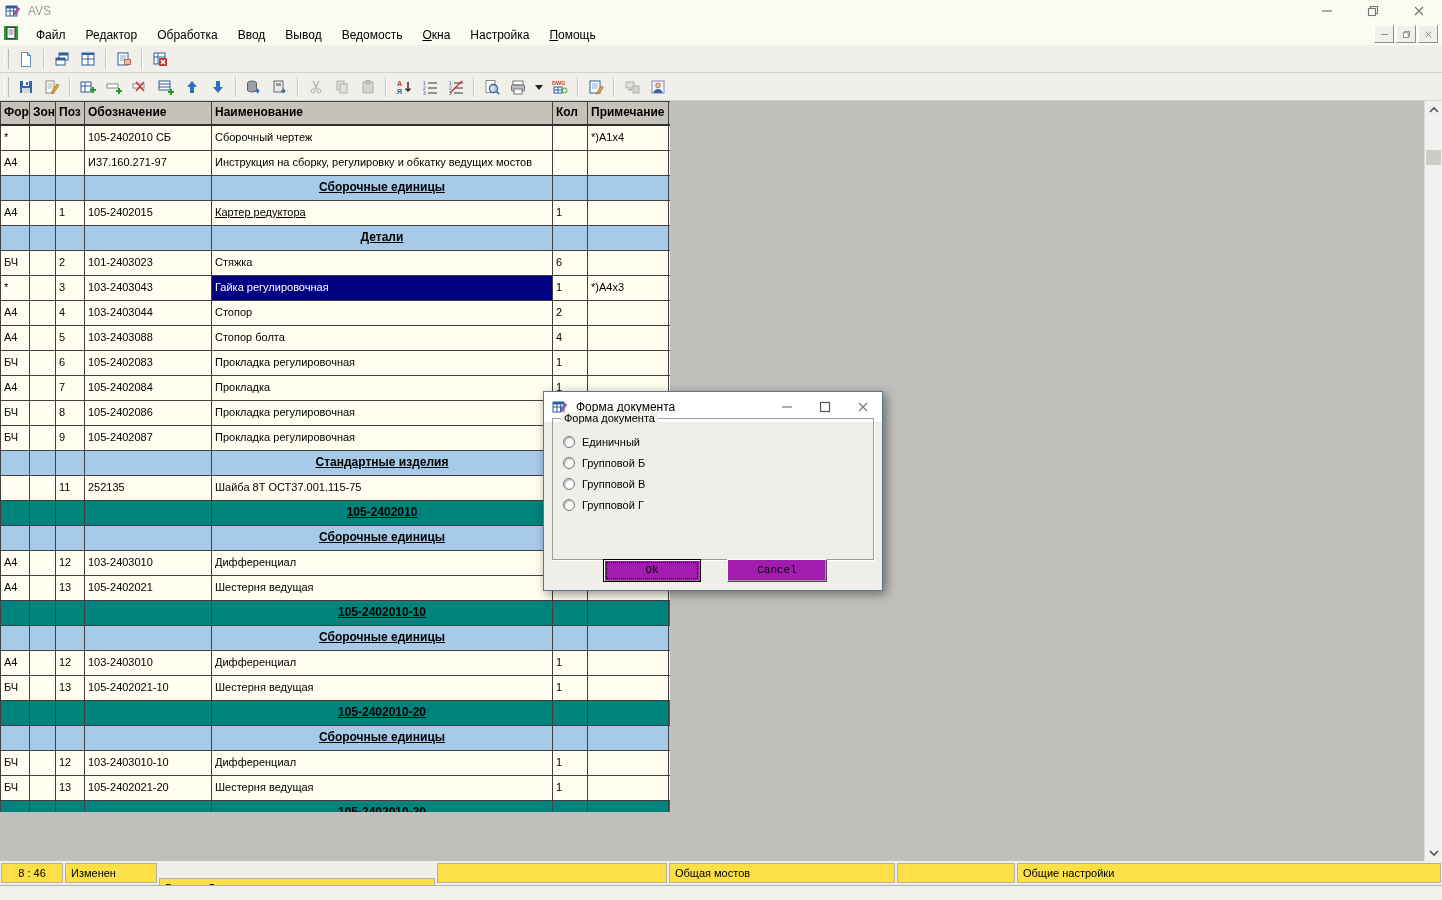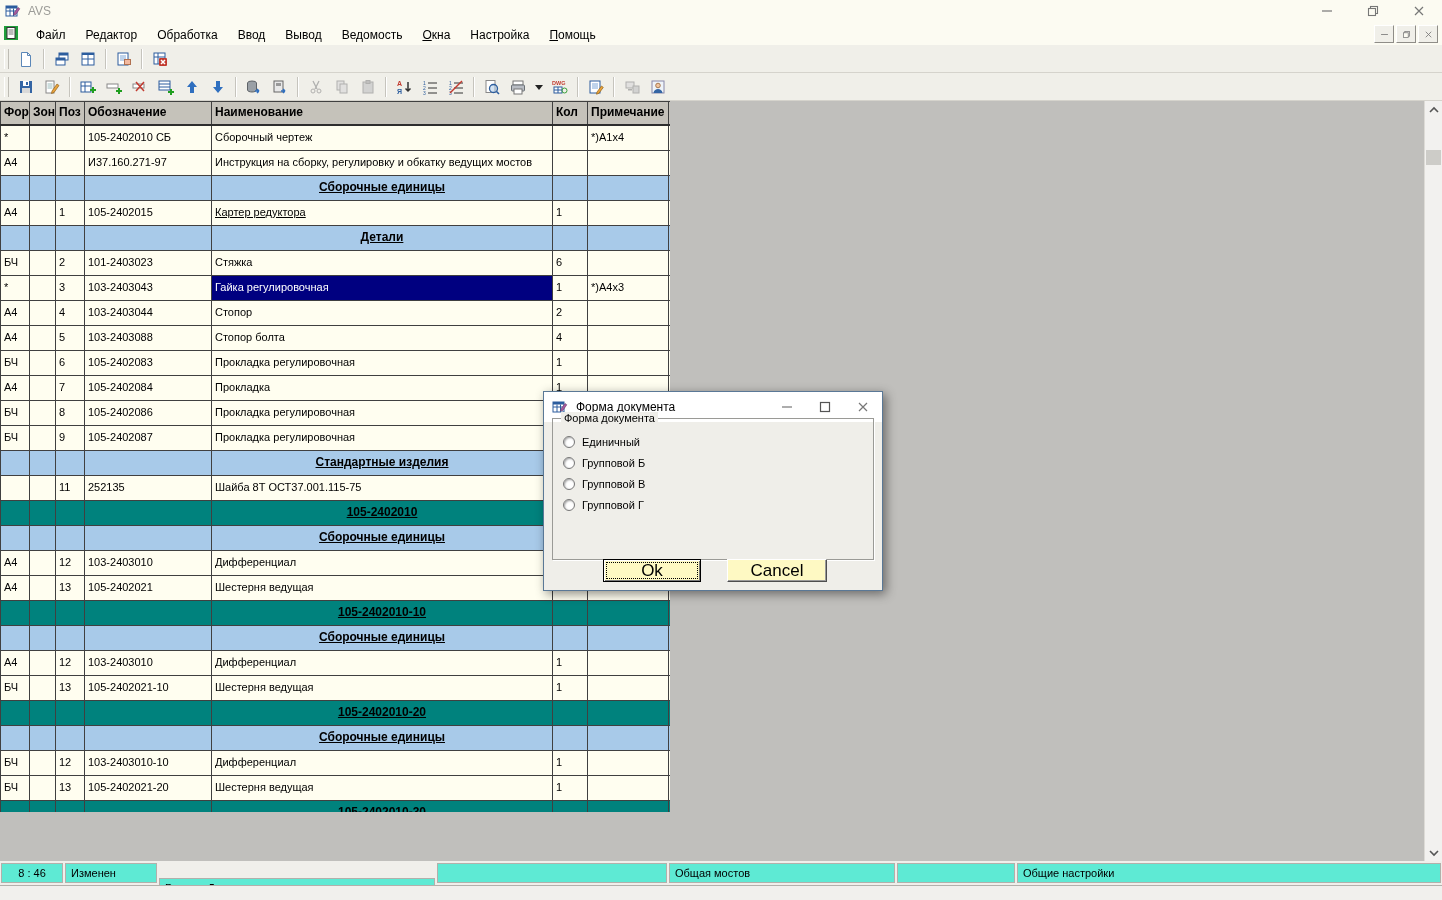--- a/index.html
+++ b/index.html
@@ -51,43 +51,43 @@
   
   .vscroll{position:absolute;right:0;top:0;width:17px;height:760px;background:#F2F1EF;border-left:1px solid #DDDBD6;}
   .sb-btn{position:absolute;left:0;width:17px;height:17px;display:flex;align-items:center;justify-content:center;}
   .sb-up{top:0;} .sb-down{bottom:0;}
   .sb-thumb{position:absolute;left:1px;top:49px;width:15px;height:15px;background:#CDCCC8;}
 
   
   .statusbar{position:absolute;left:0;top:861px;width:1442px;height:24px;background:#F0EFEB;
              display:flex;gap:2px;padding:2px 1px 0 1px;box-sizing:border-box;}
   .panel{height:20px;border:1px solid #B2B0AB;box-sizing:border-box;font-size:11px;
-         line-height:18px;padding:0 5px;overflow:hidden;white-space:nowrap;background:#5eead4;}
+         line-height:18px;padding:0 5px;overflow:hidden;white-space:nowrap;background:#fde047;}
   .panel.flex{flex:1;}
   .panel.center{text-align:center;}
   .statusbar2{position:absolute;left:0;top:885px;width:1442px;height:15px;background:#F1F0ED;
               border-top:1px solid #B2B0AB;box-sizing:border-box;}
 
   
   .dialog{position:absolute;left:543px;top:391px;width:340px;height:200px;background:#EFEEE9;
           border:1px solid #5A7896;box-shadow:3px 3px 10px rgba(0,0,0,.45);box-sizing:border-box;}
   .dlg-title{height:30px;background:#FFF;display:flex;align-items:center;gap:8px;padding-left:8px;font-size:12px;}
   .dlg-controls{position:absolute;right:0;top:0;height:30px;display:flex;}
   .dlg-cbtn{width:38px;height:30px;display:flex;align-items:center;justify-content:center;}
   .dlg-body{position:relative;height:168px;}
   .grp{position:absolute;left:6px;top:-4px;right:6px;height:124px;border:1px solid #9A9A96;
        box-shadow:1px 1px 0 #FFF;}
   .grp-label{position:absolute;left:8px;top:-7px;background:#EFEEE9;padding:0 3px;font-size:11px;}
   .radio-list{position:absolute;left:10px;top:12px;right:8px;text-align:right;}
   .radio-row{display:flex;align-items:center;gap:7px;height:21px;font-size:11px;}
   .radio{width:12px;height:12px;border-radius:50%;background:#FFF;border:1px solid #777;
          box-shadow:inset 1px 1px 2px rgba(0,0,0,.35);position:relative;box-sizing:border-box;}
   .radio.sel::after{content:"";position:absolute;left:3px;top:3px;width:4px;height:4px;border-radius:50%;background:#000;}
-  .btn{position:absolute;top:137px;height:23px;font-size:17px;text-align:center;line-height:21px;
-       background:#fef9c3;box-sizing:border-box;}
+  .btn{position:absolute;top:137px;height:23px;font-size:11px;text-align:center;line-height:21px;
+       background:#a21caf;box-sizing:border-box;font-family:Liberation Mono, monospace;}
   .btn-ok{left:59px;width:98px;border:1px solid #000;
           box-shadow:inset 1px 1px 0 #FFF, inset -1px -1px 0 #7B7B7B;outline:1px dotted #000;outline-offset:-4px;}
   .btn-cancel{left:183px;width:100px;border:1px solid;border-color:#FFF #4E4E4E #4E4E4E #FFF;
           box-shadow:inset -1px -1px 0 #9B9B9B;}
 </style>
 </head>
 <body>
 
 <div class="screen">
 

